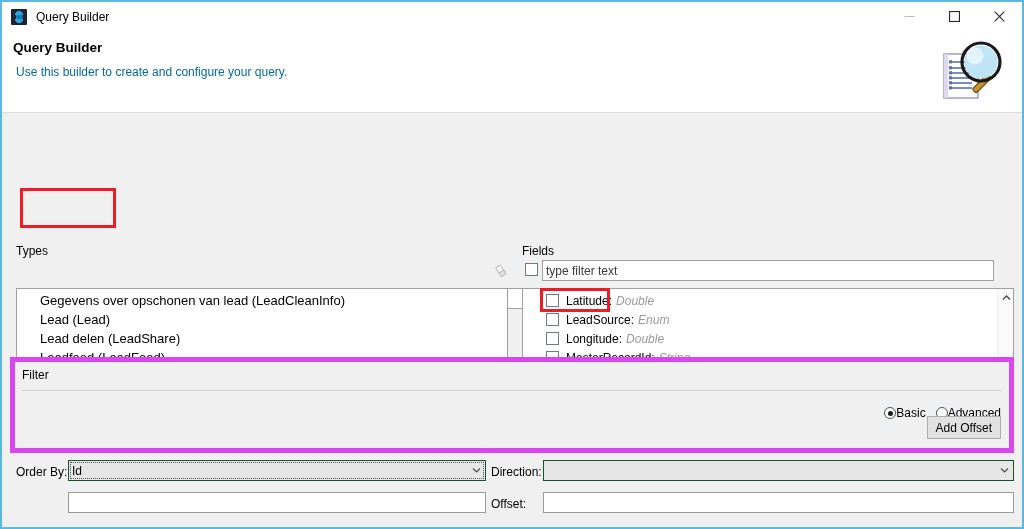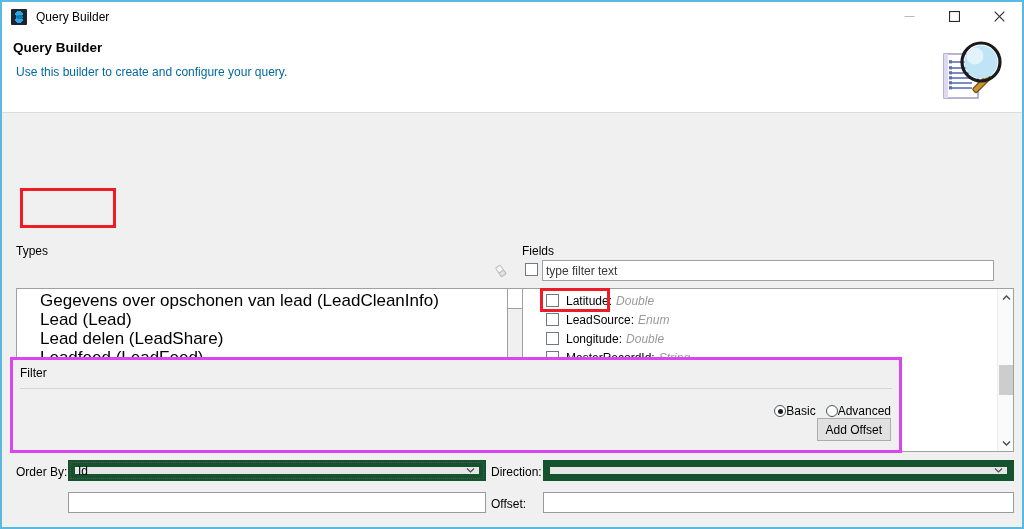--- a/index.html
+++ b/index.html
@@ -140,21 +140,21 @@
   
   .listbox {
     position: absolute;
     border: 1px solid #a0a0a0;
     background: #ffffff;
     overflow: hidden;
   }
   .listrow {
     height: 19px;
     line-height: 19px;
-    font-size: 17px;
+    font-size: 13px;
     white-space: nowrap;
     padding-left: 23px;
     color: #000;
   }
 
   #types-list { left: 14px; top: 174px; width: 492px; height: 164px; }
   #types-rows { position: absolute; left: 0; top: 2px; right: 0; }
 
   
   #hscroll {
@@ -237,23 +237,23 @@
     position: absolute;
     left: 1px; top: 76px;
     width: 14px; height: 30px;
     background: #cdcdcd;
   }
 
   
   #filter-group {
     position: absolute;
     left: 8px; top: 243px;
-    width: 892px; height: 96px;
+    width: 1004px; height: 96px;
     background: #f0f0f0;
-    border: 3px solid #d946ef;
+    border: 5px solid #d946ef;
   }
   #filter-label {
     position: absolute; left: 7px; top: 6px;
     font-size: 12px; color: #000;
   }
   #filter-sep {
     position: absolute;
     left: 7px; right: 7px; top: 28px;
     height: 1px; background: #d4d4d4;
   }
@@ -296,21 +296,21 @@
 
   
   .blabel {
     position: absolute;
     font-size: 12px;
     color: #000;
   }
   .combo {
     position: absolute;
     height: 21px;
-    border: 7px solid #14532d;
+    border: 1px solid #14532d;
     background: #e6e6e6;
     display: flex;
     align-items: center;
     font-size: 12px;
     padding-left: 3px;
   }
   .combo .arrow {
     margin-left: auto;
     width: 17px;
     display: flex; align-items: center; justify-content: center;

